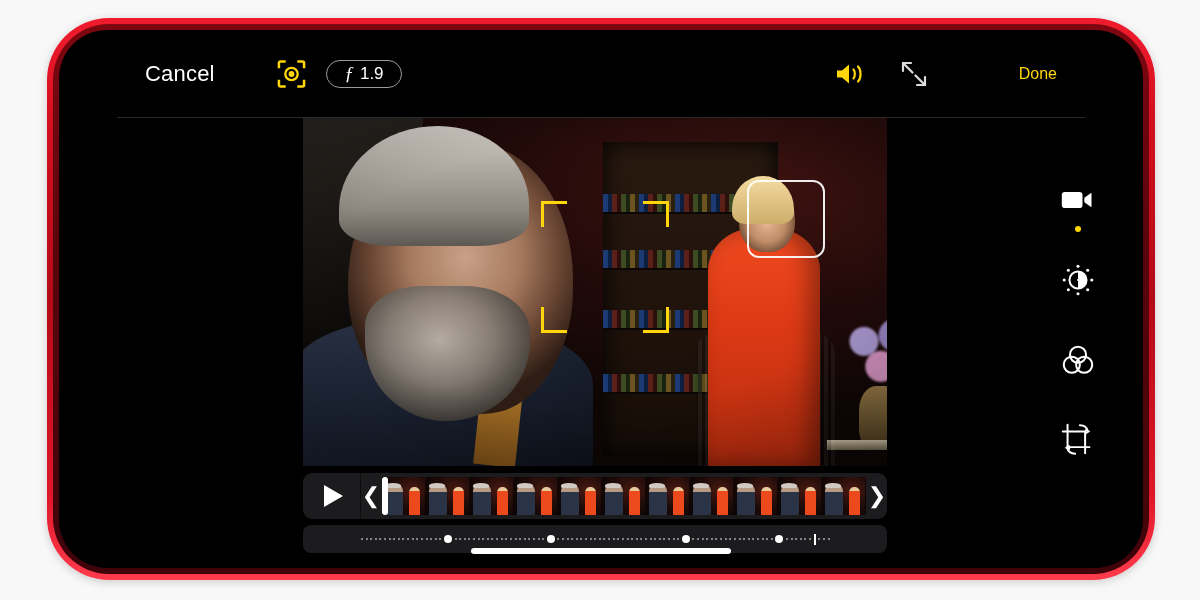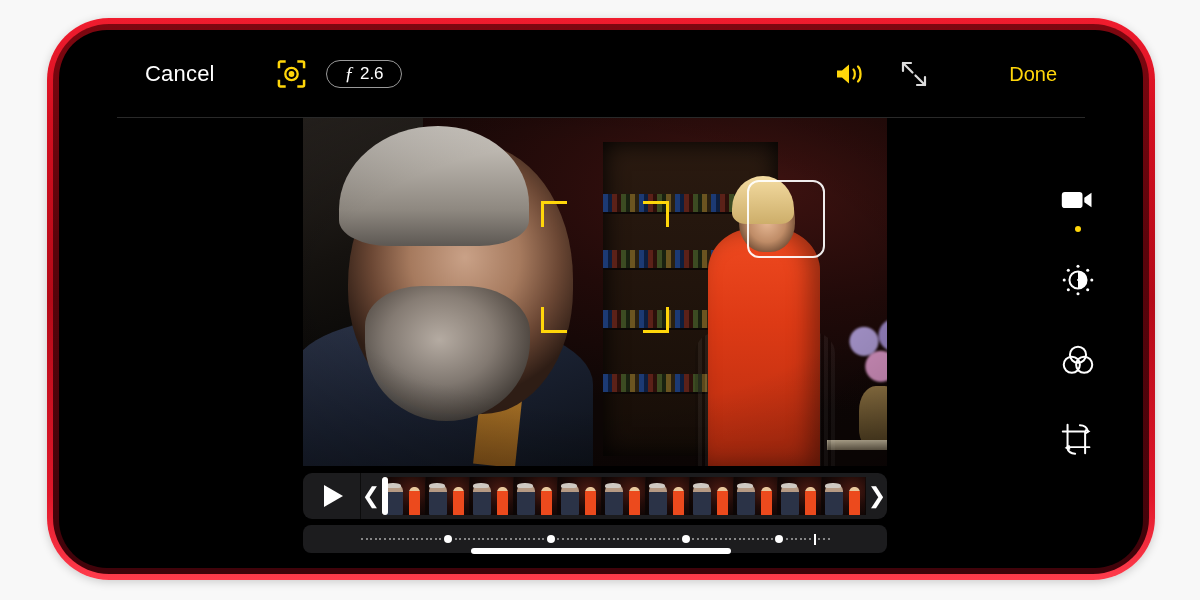--- a/index.html
+++ b/index.html
@@ -82,21 +82,21 @@
   .tb-mode {
     position: absolute; left: 50%; transform: translate(-50%,-50%); top: 50%;
     background: #ffd60a; color: #000;
     font-size: 16px; font-weight: 400; letter-spacing: .3px;
     padding: 4px 11px 5px; border-radius: 5px;
   }
   .tb-speaker { position: absolute; left: 775px; top: 50%; transform: translateY(-50%); width: 34px; height: 26px; }
   .tb-expand  { position: absolute; left: 840px; top: 50%; transform: translateY(-50%); width: 30px; height: 30px; }
   .tb-done {
     position: absolute; right: 86px; top: 50%; transform: translateY(-50%);
-    font-size: 20px; color: #ffd60a;
+    font-size: 16px; color: #ffd60a;
   }
 
   
   #viewer {
     position: absolute; left: 244px; top: 88px; width: 584px; height: 348px;
     overflow: hidden; background: #080504;
   }
   
   .scene { position: absolute; inset: 0; background: #100a08; }
   .s-wall { position: absolute; inset: 0;
@@ -242,21 +242,21 @@
               <path d="M28 21v5.5c0 .8-.7 1.5-1.5 1.5H21"></path>
               <path d="M9 28H3.5C2.7 28 2 27.3 2 26.5V21"></path>
             </g>
             <circle cx="15" cy="15" r="6.4" fill="none" stroke="#ffd60a" stroke-width="2.4"></circle>
             <circle cx="15" cy="15" r="3" fill="#ffd60a"></circle>
           </svg>
         </div>
 
         <div class="tb-aperture">
           <span class="ap-f">ƒ</span>
-          <span>2.6</span>
+          <span>1.9</span>
         </div>
 
 
         <div class="tb-speaker">
           <svg viewBox="0 0 34 26" width="34" height="26">
             <path d="M3 9.5h5L15 3.5v19L8 16.5H3z" fill="#ffd60a"></path>
             <path d="M19.5 8.5c1.8 1.8 1.8 7.2 0 9" fill="none" stroke="#ffd60a" stroke-width="2.2" stroke-linecap="round"></path>
             <path d="M24 5.5c3.4 3.4 3.4 11.6 0 15" fill="none" stroke="#ffd60a" stroke-width="2.2" stroke-linecap="round"></path>
           </svg>
         </div>

